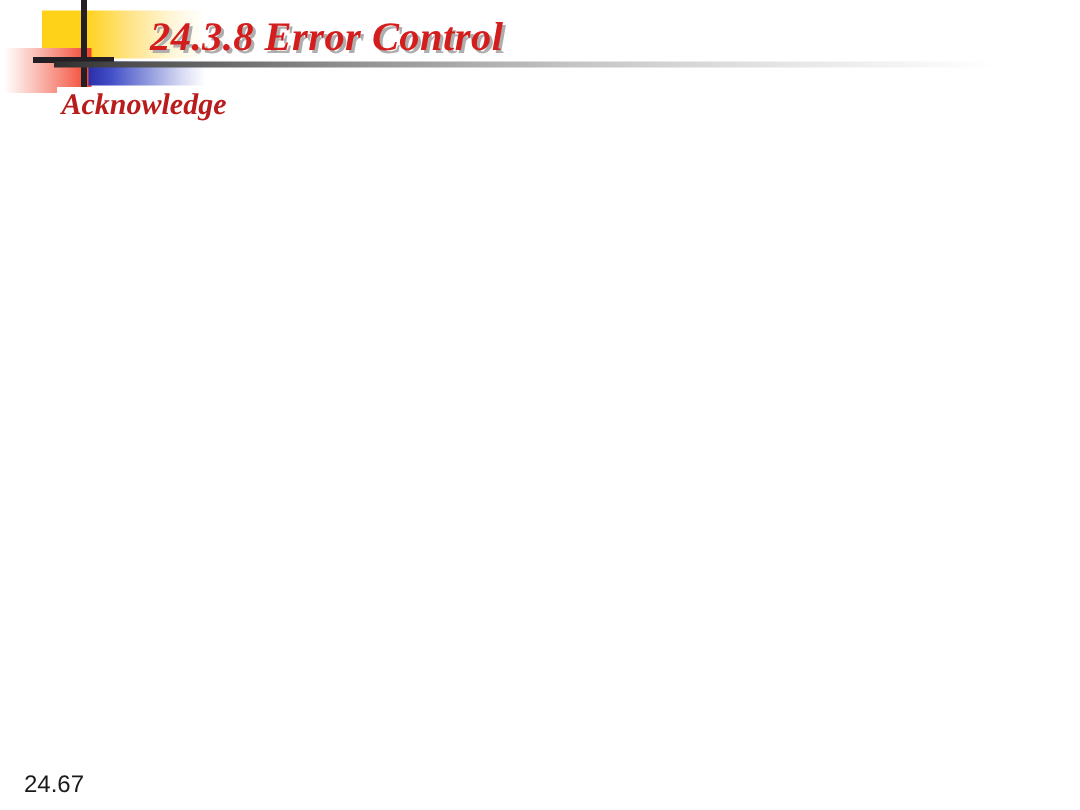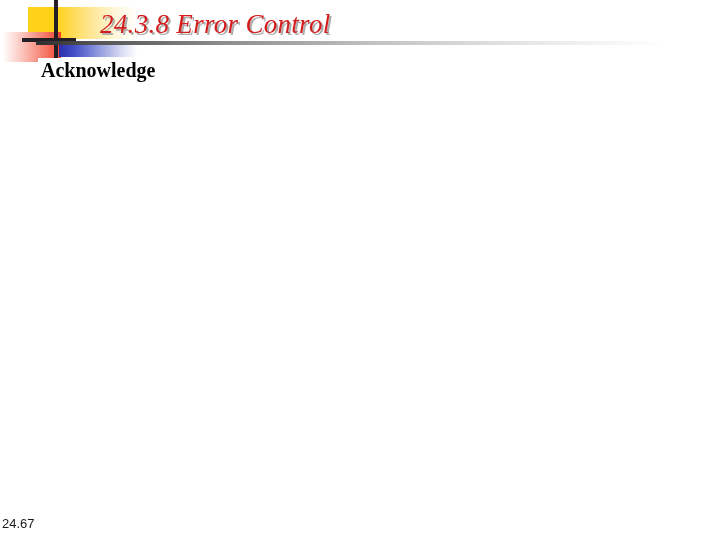--- a/index.html
+++ b/index.html
@@ -73,21 +73,21 @@
     height: 4px;
     background: #241F24;
   }
 
   
   .slide-title {
     position: absolute;
     left: 100px;
     top: 9px;
     font-family: "Liberation Serif", "DejaVu Serif", serif;
-    font-weight: normal;
+    font-weight: bold;
     font-style: italic;
     font-size: 27px;
     line-height: 30px;
     color: #D41E1E;
     white-space: nowrap;
     text-shadow: 2px 2px 0 #AEAEAE;
     letter-spacing: 0.3px;
   }
 
   .title-rule {
@@ -104,46 +104,47 @@
     position: absolute;
     left: 38px;
     top: 58px;
     width: 618px;
     height: 170px;
     background: #ffffff;
   }
   .subhead {
     font-family: "Liberation Serif", "DejaVu Serif", serif;
     font-weight: bold;
+    font-style: italic;
     font-size: 20px;
     line-height: 24px;
-    color: #000000;
+    color: #b91c1c;
     margin: 0 0 2px 3px;
   }
   .body-text {
     font-family: "Liberation Serif", "DejaVu Serif", serif;
     font-size: 17.5px;
     line-height: 24px;
     color: #000000;
     text-align: justify;
     margin: 0 0 0 3px;
     width: 614px;
     hyphens: none;
   }
   .body-text:last-child {
     text-align: left;
   }
 
   
   .page-number {
     position: absolute;
-    left: 2px;
+    left: 16px;
     top: 518px;
     font-family: "Liberation Sans", "DejaVu Sans", sans-serif;
-    font-size: 13px;
+    font-size: 16px;
     line-height: 12px;
     color: #1A1A1A;
   }
 </style>
 </head>
 <body>
 
 <div id="slide">
 
   <div class="deco-yellow-square"></div>

